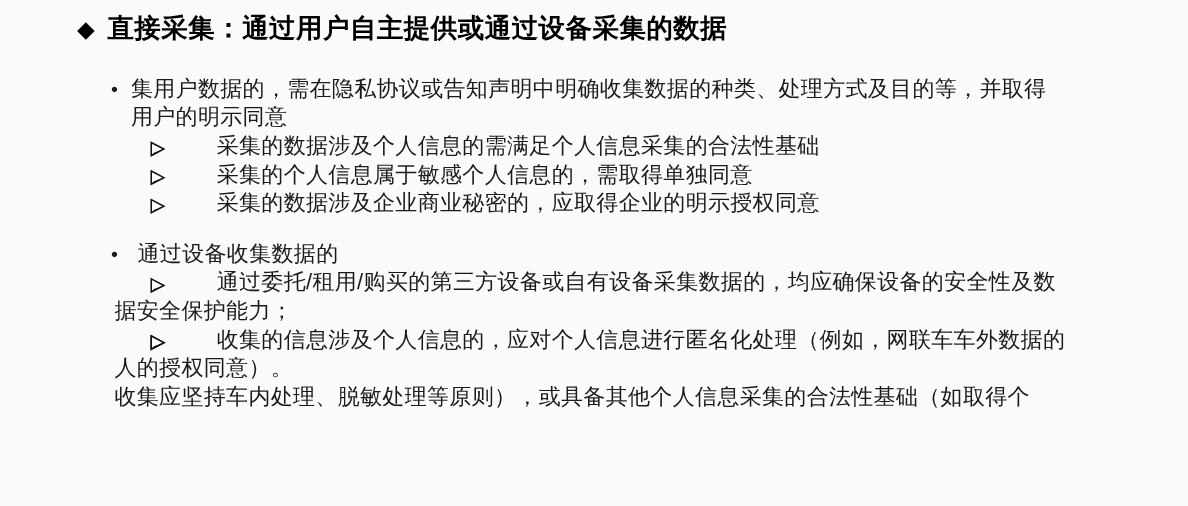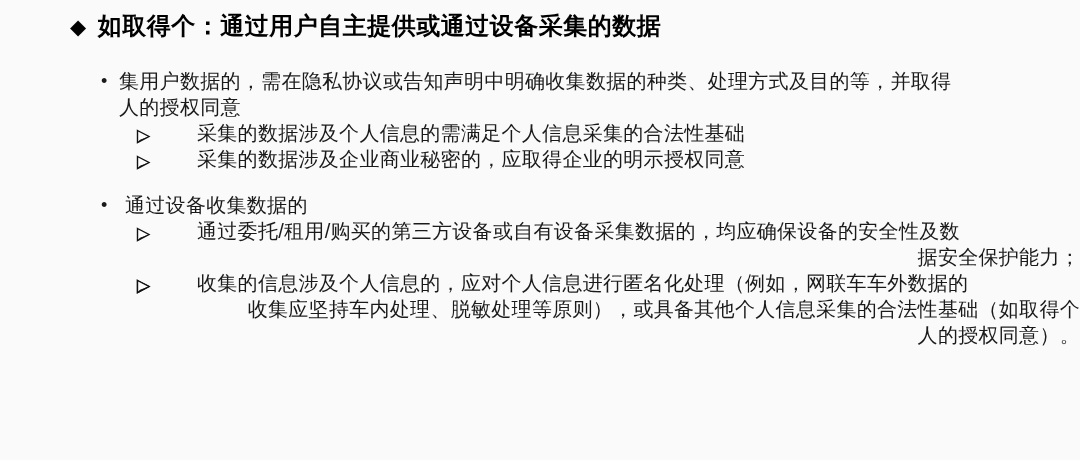--- a/index.html
+++ b/index.html
@@ -43,21 +43,21 @@
   .row {
     position: relative;
     line-height: 26px;
     font-size: 20px;
     white-space: nowrap;
     letter-spacing: 0.3px;
   }
   .row.main-first  { padding-left: 125px; }
   .row.main-cont   { padding-left: 119px; }
   .row.sub-first   { padding-left: 197px; }
-  .row.sub-cont    { padding-left: 57px; text-align: right; }
+  .row.sub-cont    { padding-left: 104px; }
   .dot {
     position: absolute;
     left: 101px;
     top: 0;
     font-size: 18px;
   }
   .arrow {
     position: absolute;
     left: 135px;
     top: 5px;
@@ -67,39 +67,48 @@
   }
   .section-gap { height: 20px; }
 </style>
 </head>
 <body>
 
 <div class="slide">
 
   <div class="title-row">
     <span class="diamond">◆</span>
-    <span>如取得个：通过用户自主提供或通过设备采集的数据</span>
+    <span>直接采集：通过用户自主提供或通过设备采集的数据</span>
   </div>
 
   <div class="content">
 
     <div class="row main-first">
       <span class="dot">•</span>
     </div>
     <div class="row main-cont">集用户数据的，需在隐私协议或告知声明中明确收集数据的种类、处理方式及目的等，并取得</div>
-    <div class="row main-cont">人的授权同意</div>
+    <div class="row main-cont">用户的明示同意</div>
 
     <div class="row sub-first">
       <span class="arrow">
         <svg width="17" height="17" viewBox="0 0 17 17">
             <polygon points="2.5,2.5 14,8.5 2.5,14.5" fill="#fdfdfd" stroke="#111" stroke-width="1.4" stroke-linejoin="miter"></polygon>
             <polygon points="2.5,14.5 14,8.5 5,11.8" fill="#111"></polygon>
           </svg>
       </span>
       <span>采集的数据涉及个人信息的需满足个人信息采集的合法性基础</span>
+    </div>
+    <div class="row sub-first">
+      <span class="arrow">
+        <svg width="17" height="17" viewBox="0 0 17 17">
+            <polygon points="2.5,2.5 14,8.5 2.5,14.5" fill="#fdfdfd" stroke="#111" stroke-width="1.4" stroke-linejoin="miter"></polygon>
+            <polygon points="2.5,14.5 14,8.5 5,11.8" fill="#111"></polygon>
+          </svg>
+      </span>
+      <span>采集的个人信息属于敏感个人信息的，需取得单独同意</span>
     </div>
     <div class="row sub-first">
       <span class="arrow">
         <svg width="17" height="17" viewBox="0 0 17 17">
             <polygon points="2.5,2.5 14,8.5 2.5,14.5" fill="#fdfdfd" stroke="#111" stroke-width="1.4" stroke-linejoin="miter"></polygon>
             <polygon points="2.5,14.5 14,8.5 5,11.8" fill="#111"></polygon>
           </svg>
       </span>
       <span>采集的数据涉及企业商业秘密的，应取得企业的明示授权同意</span>
     </div>
@@ -133,17 +142,17 @@
 
     <div class="row sub-first">
       <span class="arrow">
         <svg width="17" height="17" viewBox="0 0 17 17">
             <polygon points="2.5,2.5 14,8.5 2.5,14.5" fill="#fdfdfd" stroke="#111" stroke-width="1.4" stroke-linejoin="miter"></polygon>
             <polygon points="2.5,14.5 14,8.5 5,11.8" fill="#111"></polygon>
           </svg>
       </span>
       <span>收集的信息涉及个人信息的，应对个人信息进行匿名化处理（例如，网联车车外数据的</span>
     </div>
+    <div class="row sub-cont">人的授权同意）。</div>
     <div class="row sub-cont">收集应坚持车内处理、脱敏处理等原则），或具备其他个人信息采集的合法性基础（如取得个</div>
-    <div class="row sub-cont">人的授权同意）。</div>
 
   </div>
 </div>
 
 </body></html>

